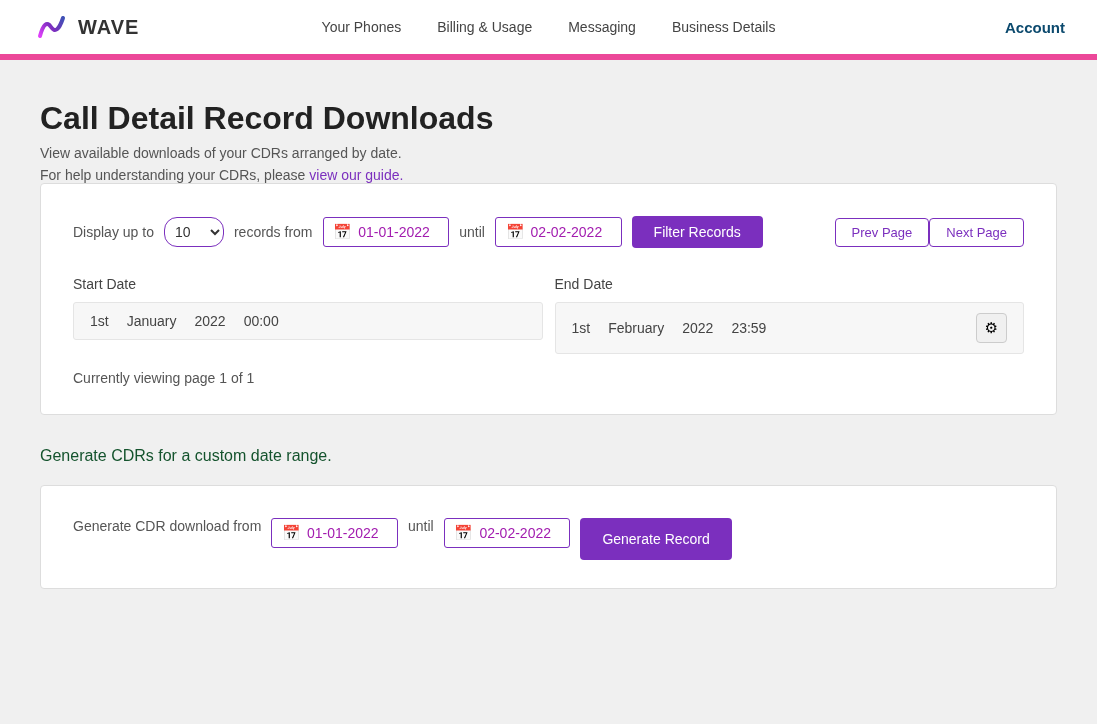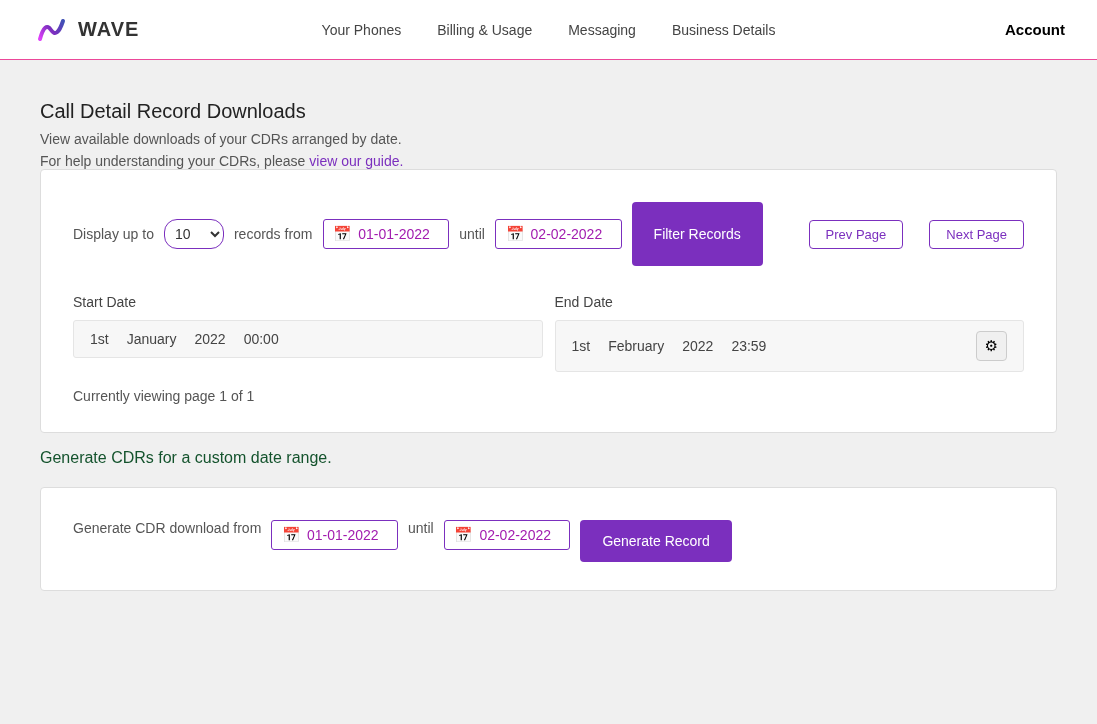--- a/index.html
+++ b/index.html
@@ -10,21 +10,21 @@
       font-size: 14px;
     }
 
     
     .navbar {
       background: #fff;
       height: 60px;
       display: flex;
       align-items: center;
       padding: 0 32px;
-      border-bottom: 1px solid #ec4899;
+      border-bottom: 6px solid #ec4899;
       position: relative;
     }
     .nav-logo {
       display: flex;
       align-items: center;
       gap: 8px;
       text-decoration: none;
     }
     .nav-logo-icon {
       width: 38px;
@@ -47,35 +47,35 @@
       transform: translateX(-50%);
     }
     .nav-link {
       text-decoration: none;
       color: #444;
       font-size: 14px;
     }
     .nav-account {
       margin-left: auto;
       font-weight: bold;
-      color: #000000;
+      color: #0c4a6e;
       cursor: pointer;
       font-size: 15px;
     }
 
     
     .main-content {
       padding: 40px 40px 40px 40px;
       max-width: 1097px;
       margin: 0 auto;
     }
 
     .page-title {
-      font-size: 20px;
-      font-weight: 400;
+      font-size: 32px;
+      font-weight: 700;
       color: #222;
       margin-bottom: 8px;
     }
     .page-subtitle {
       color: #555;
       font-size: 14px;
       margin-bottom: 6px;
     }
     .page-guide {
       color: #555;
@@ -85,21 +85,21 @@
       color: #7b2fbe;
       text-decoration: none;
     }
 
     
     .card {
       background: #fff;
       border: 1px solid #ddd;
       border-radius: 4px;
       padding: 32px 32px 28px 32px;
-      margin-bottom: 16px;
+      margin-bottom: 32px;
     }
 
     
     .filter-row {
       display: flex;
       align-items: center;
       gap: 10px;
       flex-wrap: wrap;
       margin-bottom: 28px;
     }
@@ -137,29 +137,29 @@
       font-size: 14px;
       color: #a21caf;
       width: 80px;
       background: transparent;
     }
     .filter-btn {
       background: #7b2fbe;
       color: #fff;
       border: none;
       border-radius: 4px;
-      padding: 24px 22px;
+      padding: 8px 22px;
       font-size: 14px;
       cursor: pointer;
       font-weight: 500;
     }
 
     .pagination-btns {
       display: flex;
-      gap: 26px;
+      gap: 0;
       margin-left: auto;
     }
     .page-btn {
       border: 1.5px solid #7b2fbe;
       background: #fff;
       color: #7b2fbe;
       border-radius: 4px;
       padding: 6px 16px;
       font-size: 13px;
       cursor: pointer;

